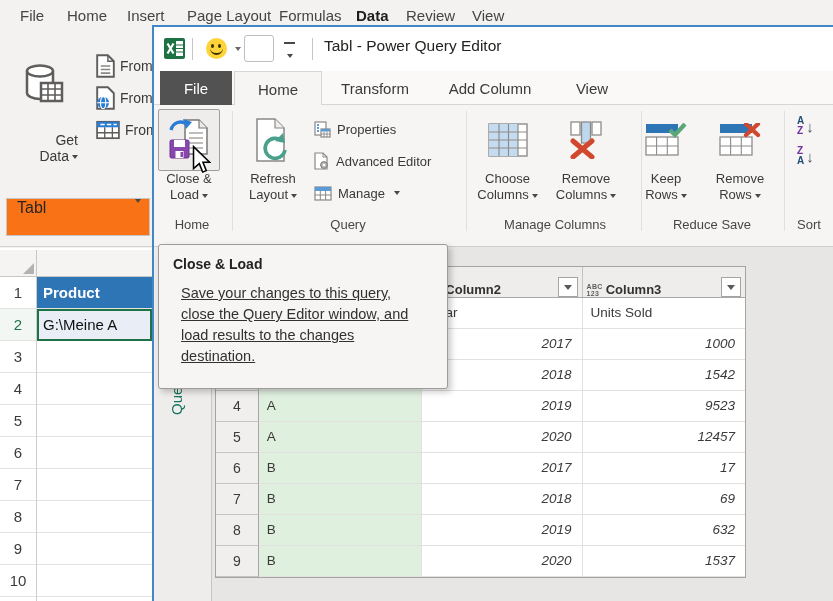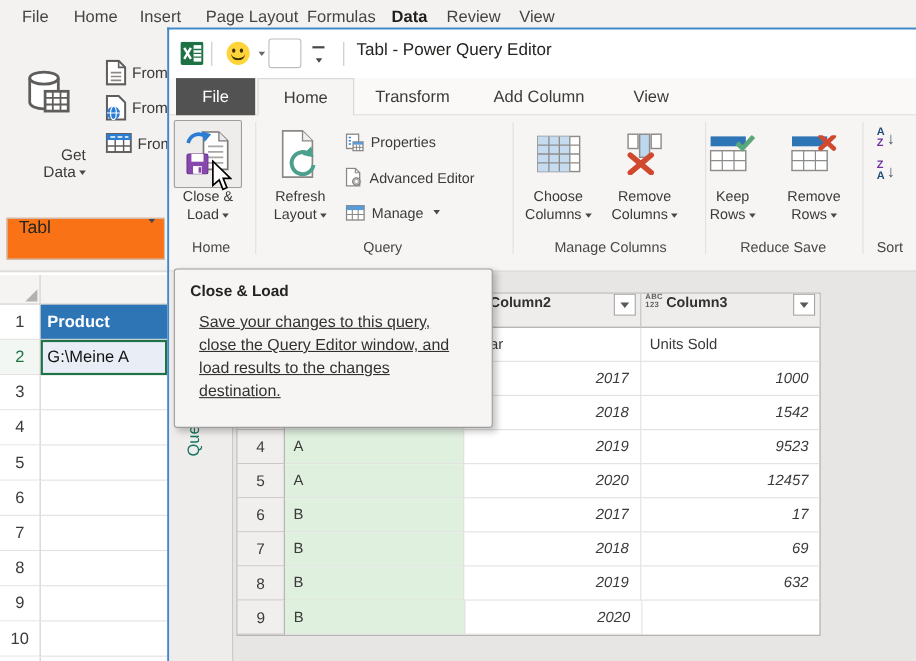--- a/index.html
+++ b/index.html
@@ -70,21 +70,21 @@
   .sort-arrow { font-size:15px; color:#44546a; }
 
   .pq-content { position:absolute; left:0; top:220px; width:100%; height:354px; background:#e7e6e4; }
   .queries-pane { position:absolute; left:0; top:0; width:58px; height:100%; background:#eeedec; border-right:1px solid #c8c6c4; }
   .queries-label { position:absolute; left:14px; top:388px; transform:rotate(-90deg); transform-origin:0 0; font-size:15px; color:#15735e; white-space:nowrap; }
 
   
   .pqt { position:absolute; left:61px; top:239px; width:531px; background:#fff; border:1px solid #a6a4a2; }
   .pqt-hrow { display:flex; height:31px; background:#efedec; border-bottom:1px solid #aaa8a6; }
   .h-num { width:43px; border-right:1px solid #aaa8a6; background:#efedec; }
-  .h-cell { display:flex; align-items:flex-start; padding:0 4px; border-right:1px solid #c4c2c0; position:relative; }
+  .h-cell { display:flex; align-items:flex-end; padding:0 4px; border-right:1px solid #c4c2c0; position:relative; }
   .h-cell .cname { font-weight:700; font-size:13px; color:#323130; margin-left:3px; }
   .type-icon { display:flex; flex-direction:column; font-size:7px; line-height:7px; color:#605e5c; font-weight:700; letter-spacing:0.3px; }
   .filter-btn { margin-left:auto; width:20px; height:20px; background:#fff; border:1px solid #a6a4a2; display:flex; align-items:center; justify-content:center; }
   .filter-btn .ftri { width:0; height:0; border-left:4px solid transparent; border-right:4px solid transparent; border-top:5px solid #5a5856; }
 
   .pqt-row { display:flex; height:31px; }
   .r-num { width:43px; background:#f1efee; border-right:1px solid #aaa8a6; border-bottom:1px solid #c6c4c2; text-align:center; font-size:14px; color:#3b3a39; line-height:30px; }
   .cell { border-bottom:1px solid #e3e1df; border-right:1px solid #e3e1df; font-size:13.5px; line-height:30px; overflow:hidden; white-space:nowrap; }
   .c1 { width:164px; background:#dff0df; padding-left:8px; }
   .c2 { width:161px; } .c3 { width:163px; border-right:none; }
@@ -472,20 +472,21 @@
       <div class="pqt-row">
           <div class="r-num">8</div>
           <div class="cell c1">B</div>
           <div class="cell c2 num">2019</div>
           <div class="cell c3 num">632</div>
         </div>
       <div class="pqt-row">
           <div class="r-num">9</div>
           <div class="cell c1">B</div>
           <div class="cell c2 num">2020</div>
+          <div class="cell c3 num">1537</div>
         </div>
     </div>
 
     <div class="pq-tooltip">
       <div class="tt-title">Close &amp; Load</div>
       <div class="tt-line">Save your changes to this query,</div>
       <div class="tt-line">close the Query Editor window, and</div>
       <div class="tt-line">load results to the changes</div>
       <div class="tt-line">destination.</div>
     </div>

